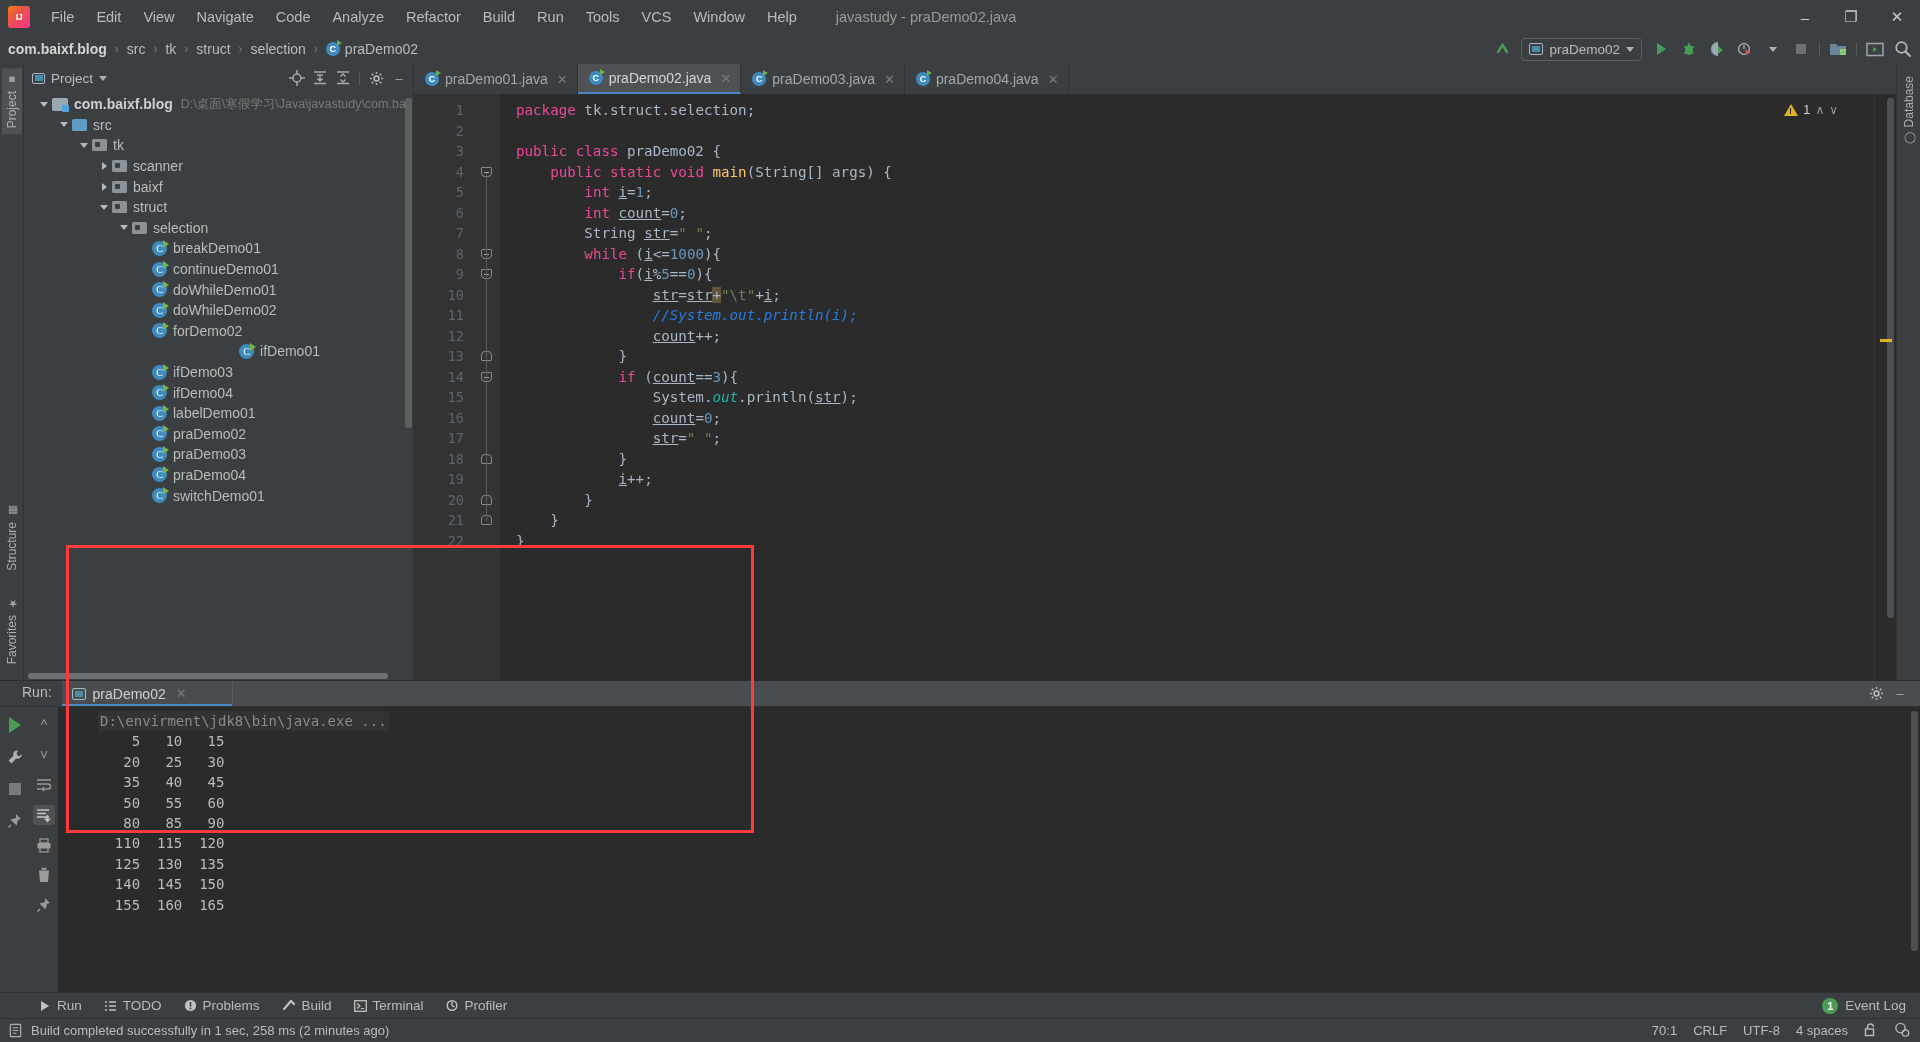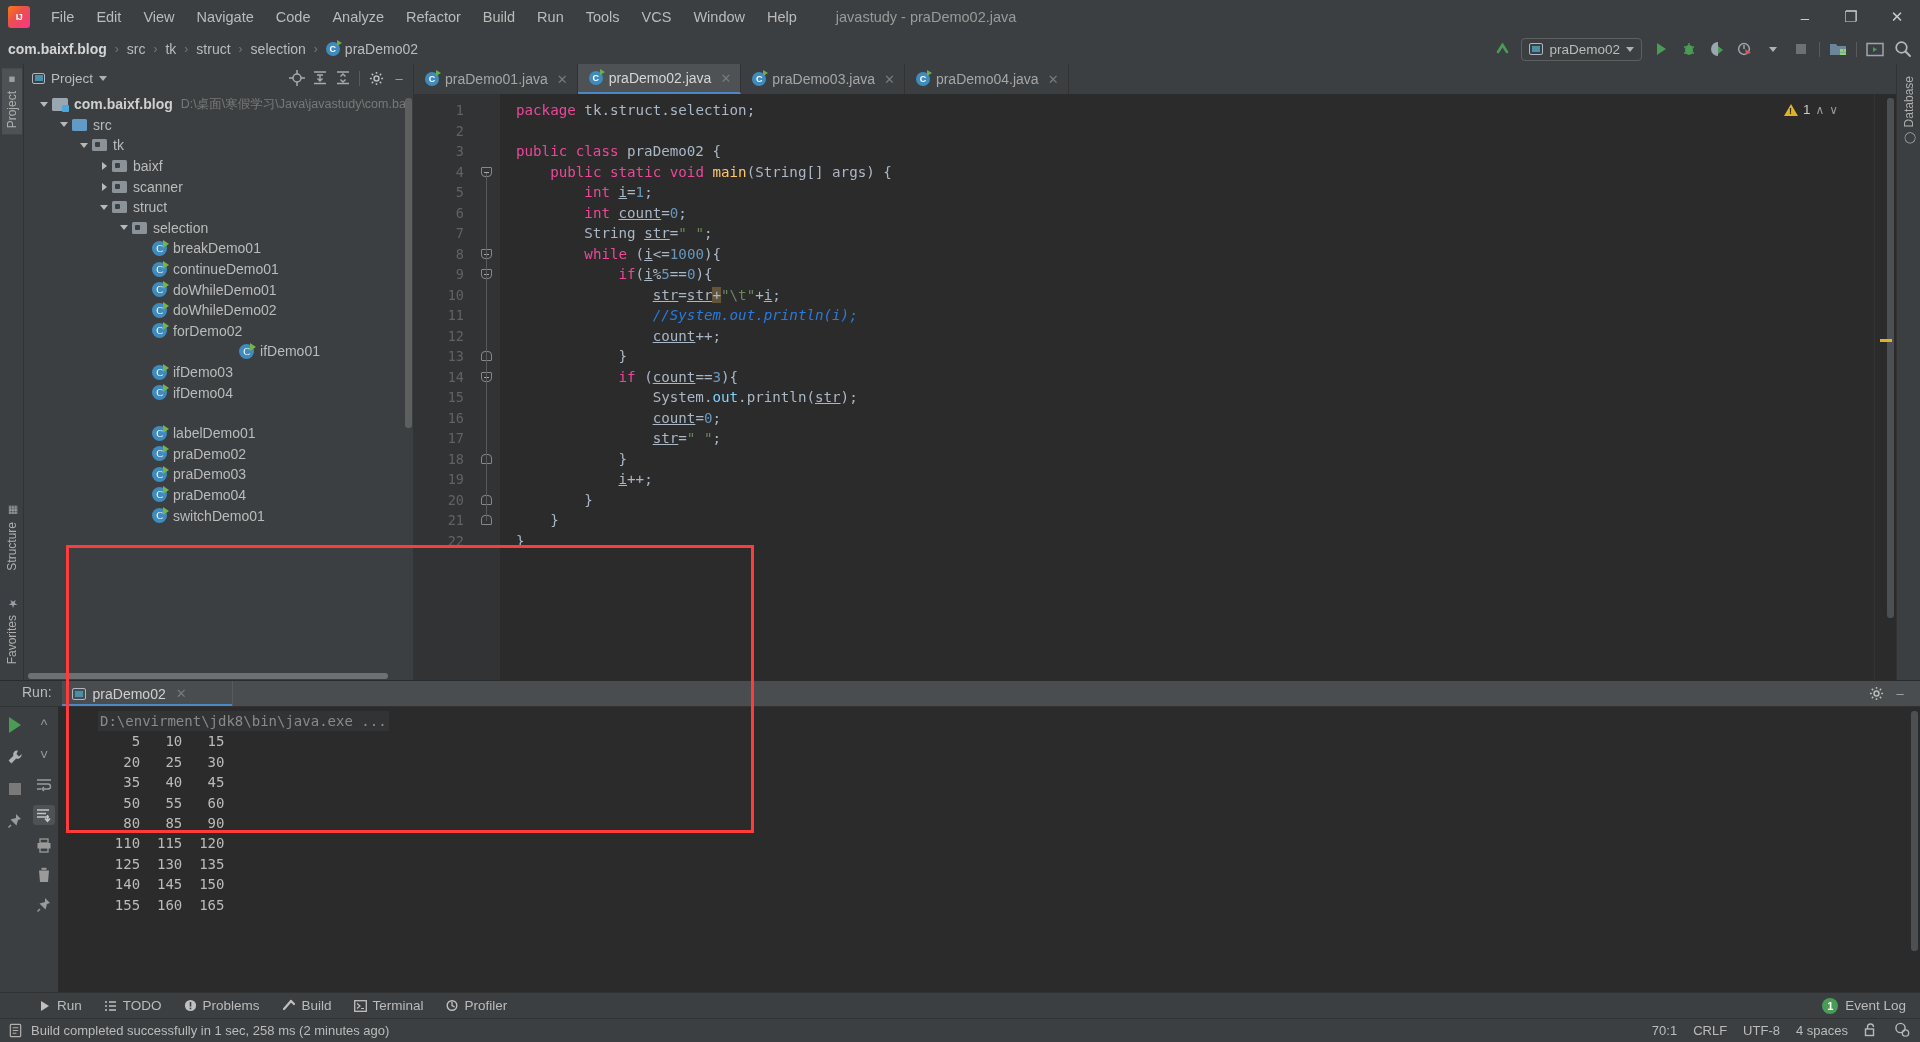--- a/index.html
+++ b/index.html
@@ -201,21 +201,21 @@
   .code{
     flex:1 1 auto; padding:6px 0 0 16px; position:relative; min-width:0;
     font-family:"DejaVu Sans Mono", monospace; font-size:14.2px;
     color:#a9b7c6; white-space:pre; overflow:hidden;
   }
   .cline{ height:20.5px; line-height:20.5px; }
   .kw{ color:#ec4899; }
   .num{ color:#6897bb; }
   .str{ color:#6a8759; }
   .cmt{ color:#287bde; font-style:italic; }
-  .fld{ color:#7dd3fc; }
+  .fld{ color:#14b8a6; font-style:italic; }
   .var{ color:#a9b7c6; text-decoration:underline; }
   .hl{ background:#62553a; }
 
   .editright{
     width:22px; background:#2b2b2b; flex:none; position:relative; border-left:1px solid #313335;
   }
   .mmark{ position:absolute; right:4px; width:12px;height:3px; }
   .inspect{
     position:absolute; top:8px; right:58px; display:flex;align-items:center;gap:5px;
     color:#c9c9c9; font-size:13.5px; z-index:5;
@@ -497,28 +497,28 @@
               <i class="arrow down"></i>
             </span>
             <span class="folder pkg"></span>
             <span class="tlabel">tk</span>
           </div>
           <div class="trow" style="padding-left: 72px;">
             <span class="tw">
               <i class="arrow right"></i>
             </span>
             <span class="folder pkg"></span>
-            <span class="tlabel">baixf</span>
+            <span class="tlabel">scanner</span>
           </div>
           <div class="trow" style="padding-left: 72px;">
             <span class="tw">
               <i class="arrow right"></i>
             </span>
             <span class="folder pkg"></span>
-            <span class="tlabel">scanner</span>
+            <span class="tlabel">baixf</span>
           </div>
           <div class="trow" style="padding-left: 72px;">
             <span class="tw">
               <i class="arrow down"></i>
             </span>
             <span class="folder pkg"></span>
             <span class="tlabel">struct</span>
           </div>
           <div class="trow" style="padding-left: 92px;">
             <span class="tw">
@@ -560,21 +560,21 @@
           <div class="trow" style="padding-left: 112px;">
             <span class="tw"></span>
             <span class="jicon"></span>
             <span class="tlabel">ifDemo03</span>
           </div>
           <div class="trow" style="padding-left: 112px;">
             <span class="tw"></span>
             <span class="jicon"></span>
             <span class="tlabel">ifDemo04</span>
           </div>
-          <div class="trow" style="padding-left: 112px; margin-top: 20px;">
+          <div class="trow" style="padding-left: 112px;">
             <span class="tw"></span>
             <span class="jicon"></span>
             <span class="tlabel">labelDemo01</span>
           </div>
           <div class="trow" style="padding-left: 112px;">
             <span class="tw"></span>
             <span class="jicon"></span>
             <span class="tlabel">praDemo02</span>
           </div>
           <div class="trow" style="padding-left: 112px;">

